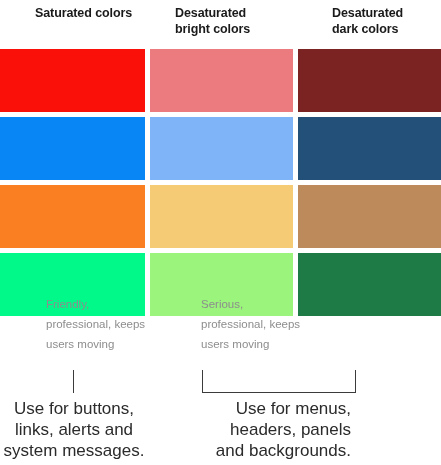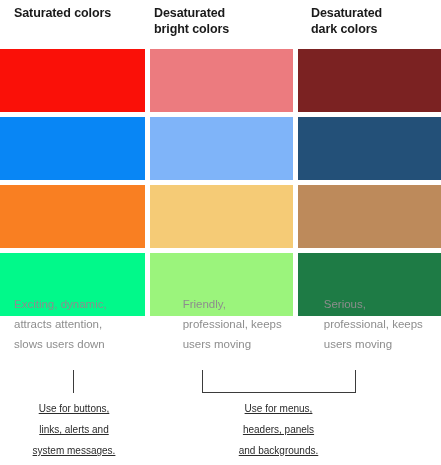--- a/index.html
+++ b/index.html
@@ -36,20 +36,21 @@
   .head-cell.c2 { width: 150px; }
   .head-cell.c3 { width: 143px; }
 
   .head-title {
     display: block;
     font-size: 12.5px;
     font-weight: bold;
     color: #1a1a1a;
     line-height: 16px;
     letter-spacing: -0.1px;
+    margin-left: 21px;
   }
   .head-cell.c1 .head-title { padding-left: 14px; }
   .head-cell.c2 .head-title { padding-left: 6px; }
   .head-cell.c3 .head-title { padding-left: 13px; }
 
   
   .swatch-grid {
     position: absolute;
     top: 49px;
     left: 0;
@@ -120,30 +121,29 @@
   
   .captions {
     position: absolute;
     top: 398px;
     left: 0;
     width: 441px;
     display: flex;
   }
   .cap-cell { text-align: center; }
   .cap-cell.c1 { width: 148px; }
-  .cap-cell.c2 { width: 145px; }
+  .cap-cell.c2 { width: 145px; text-align: right; }
   .cap-cell.c3 { width: 148px; }
 
   .cap-text {
     display: block;
-    font-size: 10px;
+    font-size: 17px;
     line-height: 21px;
     color: #2b2b2b;
     white-space: pre-line;
-    text-decoration: underline;
   }
   .cap-cell.c1 .cap-text { transform: translateX(0px); }
   .cap-cell.c2 .cap-text { transform: translateX(58px); }
 </style>
 </head>
 <body>
 
 <div id="page">
 
   <div class="headers">
@@ -182,25 +182,20 @@
 
     <div class="swatch-row">
       <div class="swatch col1" style="background-color: rgb(1, 249, 138);"></div>
       <div class="swatch col2" style="background-color: rgb(155, 244, 124);"></div>
       <div class="swatch col3" style="background-color: rgb(30, 123, 69);"></div>
     </div>
 
   </div>
 
   <div class="descriptions">
-    <div class="desc-cell c1">
-      <span class="desc-text">Exciting, dynamic,
-attracts attention,
-slows users down</span>
-    </div>
     <div class="desc-cell c2">
       <span class="desc-text">Friendly,
 professional, keeps
 users moving</span>
     </div>
     <div class="desc-cell c3">
       <span class="desc-text">Serious,
 professional, keeps
 users moving</span>
     </div>

